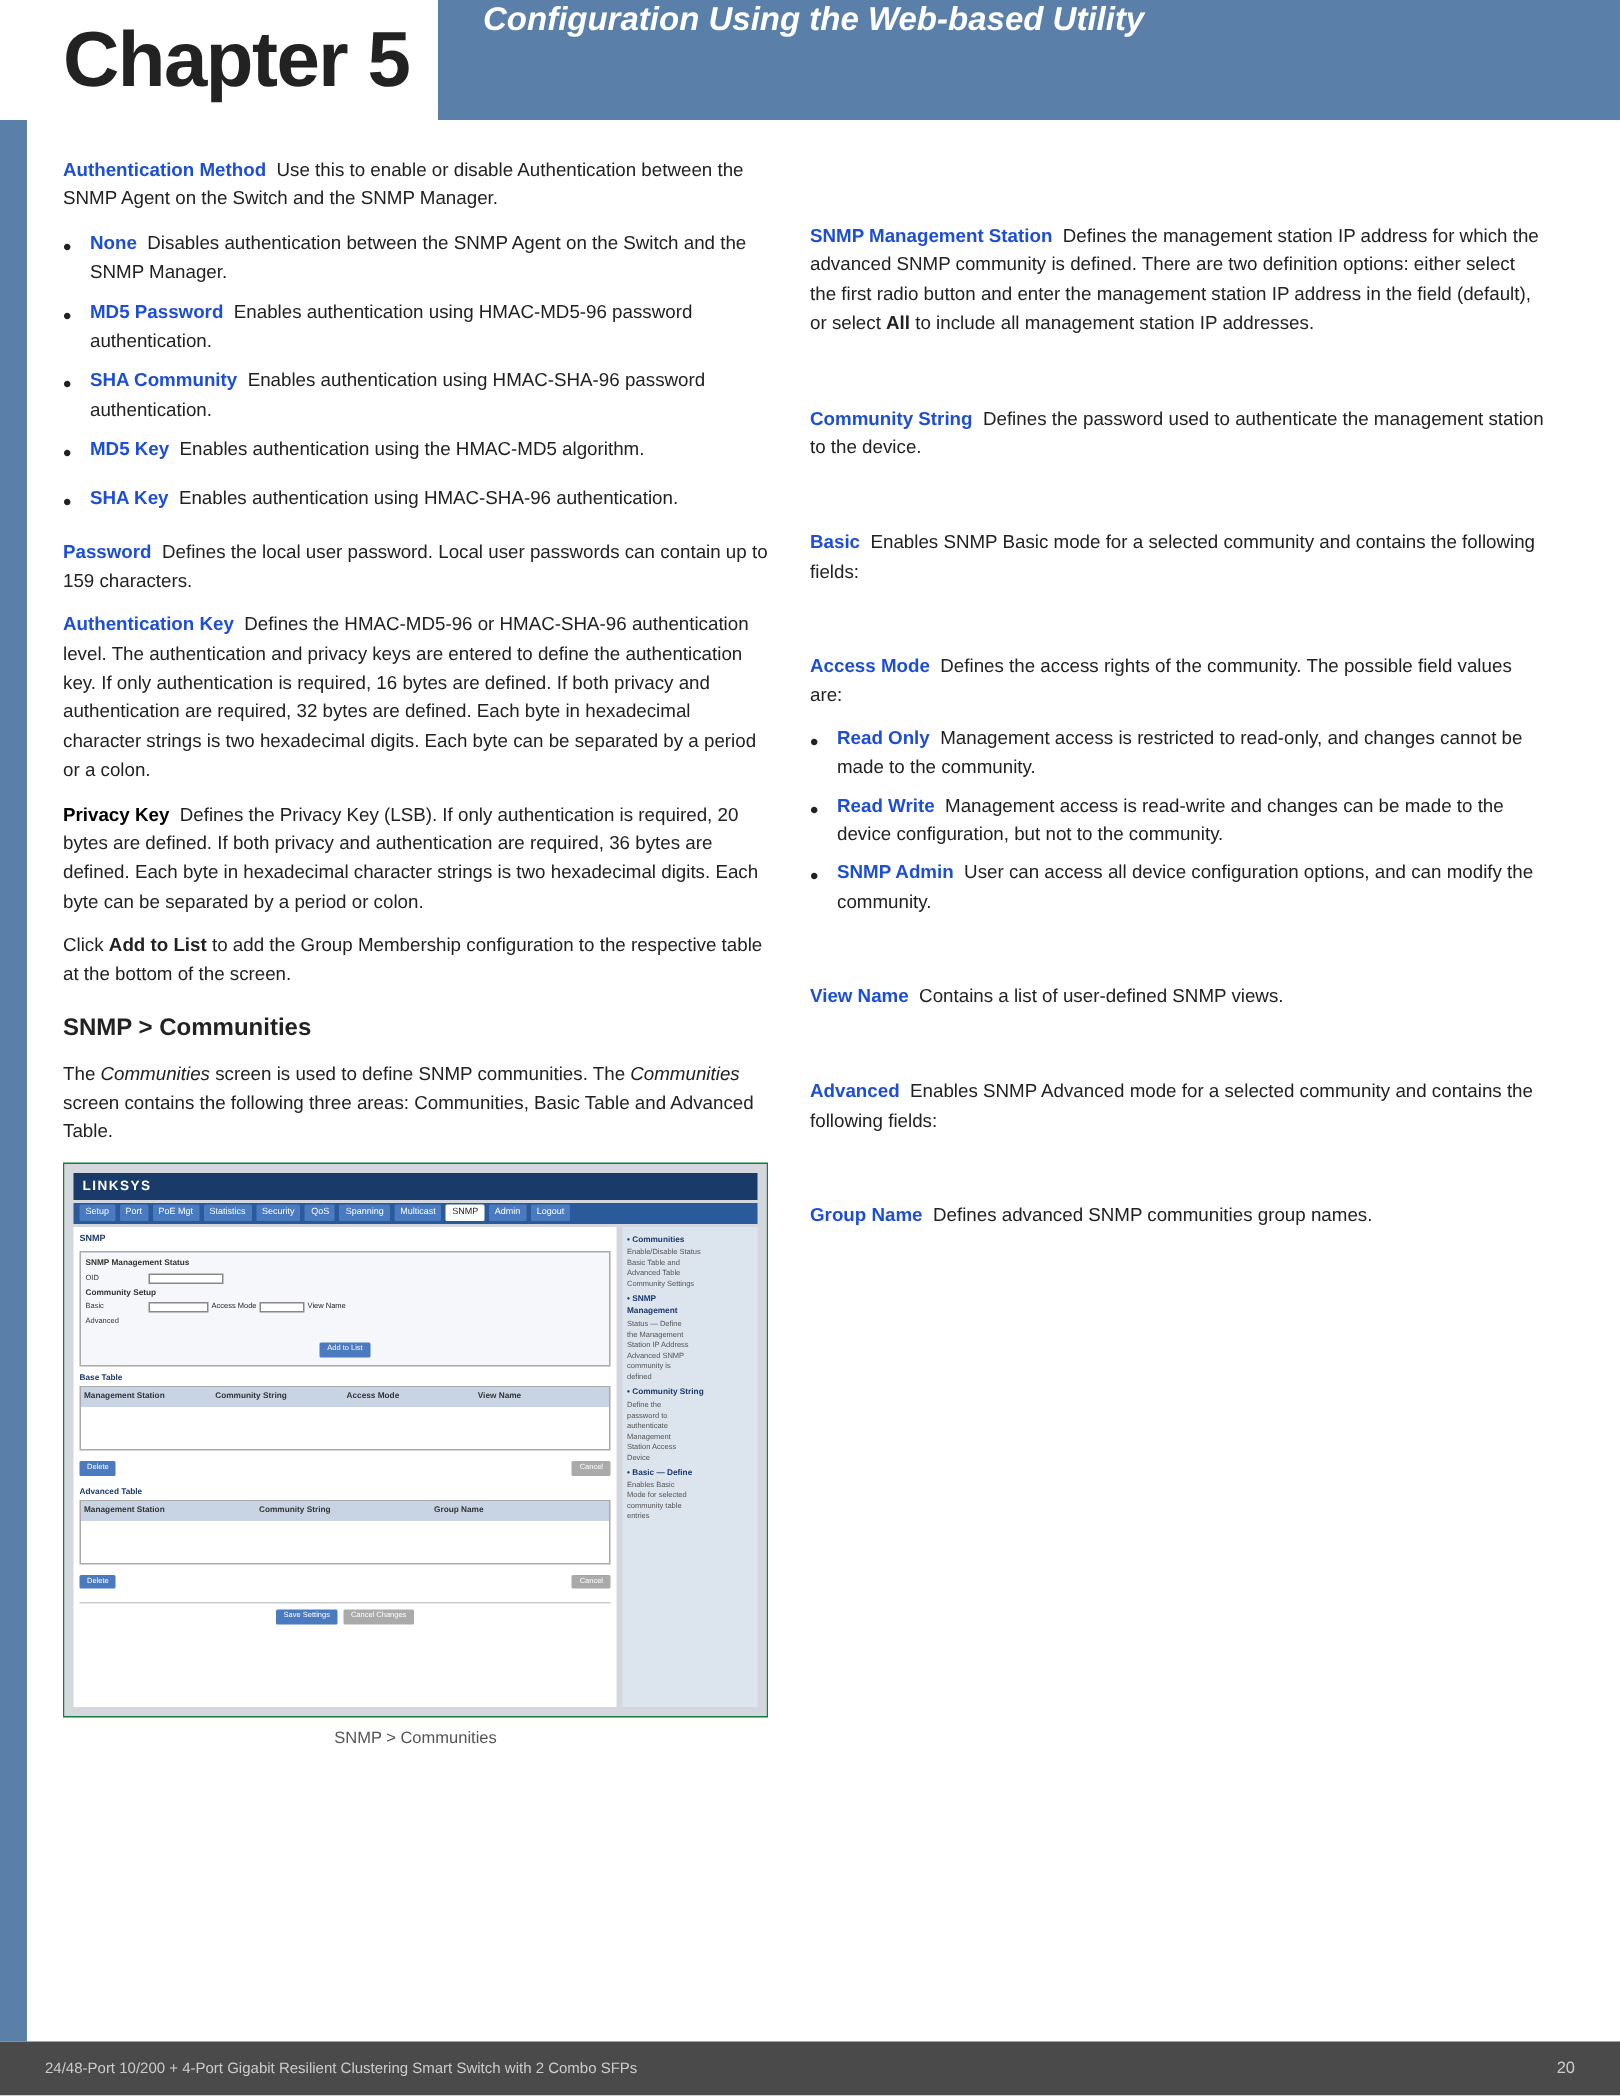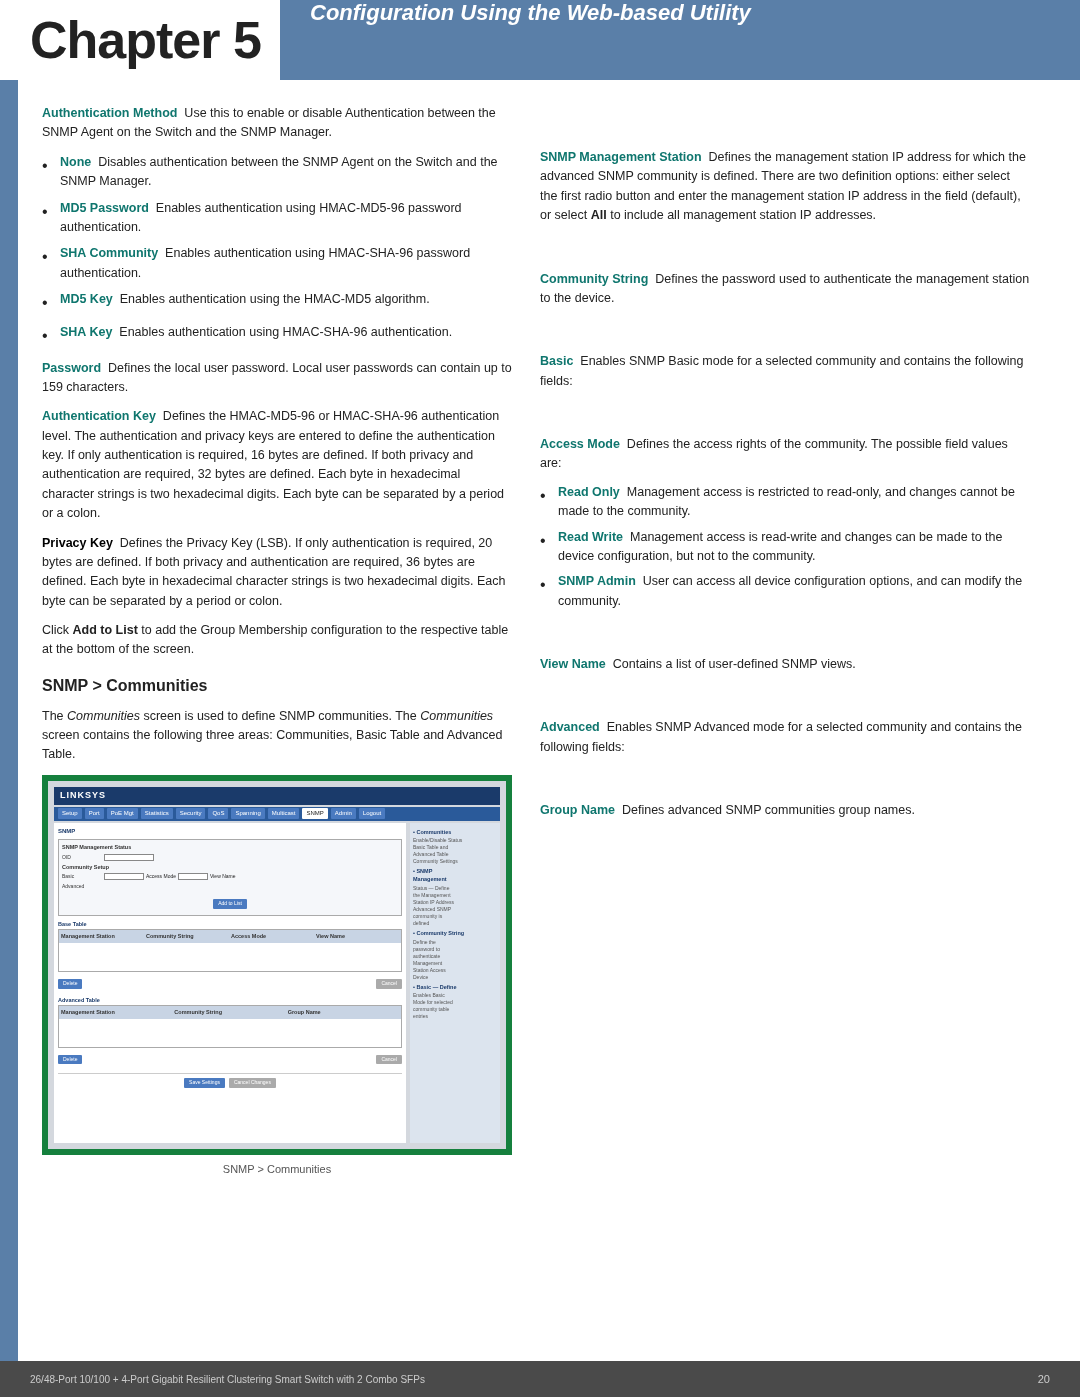--- a/index.html
+++ b/index.html
@@ -12,20 +12,21 @@
       color: #222;
       position: relative;
     }
 
     
     .header {
       background: #4d7c0f;
       display: flex;
       align-items: stretch;
       height: 80px;
+      margin-left: 12px;
     }
     .header-chapter {
       background: #ffffff;
       width: 280px;
       display: flex;
       align-items: center;
       padding-left: 30px;
     }
     .header-chapter h1 {
       font-size: 52px;
@@ -74,21 +75,21 @@
     
     .right-col {
       flex: 1;
       max-width: 490px;
       font-size: 12.5px;
       line-height: 1.55;
     }
 
     
     .term-blue {
-      color: #0f766e;
+      color: #1d4ed8;
       font-weight: bold;
       text-align: right;
     }
     .term-teal {
       color: #000000;
       font-weight: bold;
     }
 
     p { margin-bottom: 10px; }
 
@@ -118,21 +119,21 @@
     .section-heading {
       font-size: 16px;
       font-weight: bold;
       color: #222;
       margin-bottom: 8px;
       margin-top: 14px;
     }
 
     
     .screenshot-wrap {
-      border: 6px solid #15803d;
+      border: 1px solid #15803d;
       background: #e8e8e8;
       margin-bottom: 6px;
       width: 100%;
     }
     .screenshot-inner {
       background: #d4d8de;
       padding: 6px;
       position: relative;
     }
     .linksys-bar {
@@ -546,15 +547,15 @@
         &nbsp;<span>Defines advanced SNMP communities group names.</span>
       </p>
 
 
     </div>
 
   </div>
 </div>
 
 <div class="footer">
-  <span class="footer-text">26/48-Port 10/100 + 4-Port Gigabit Resilient Clustering Smart Switch with 2 Combo SFPs</span>
+  <span class="footer-text">24/48-Port 10/200 + 4-Port Gigabit Resilient Clustering Smart Switch with 2 Combo SFPs</span>
   <span class="footer-page">20</span>
 </div>
 
 </body></html>

